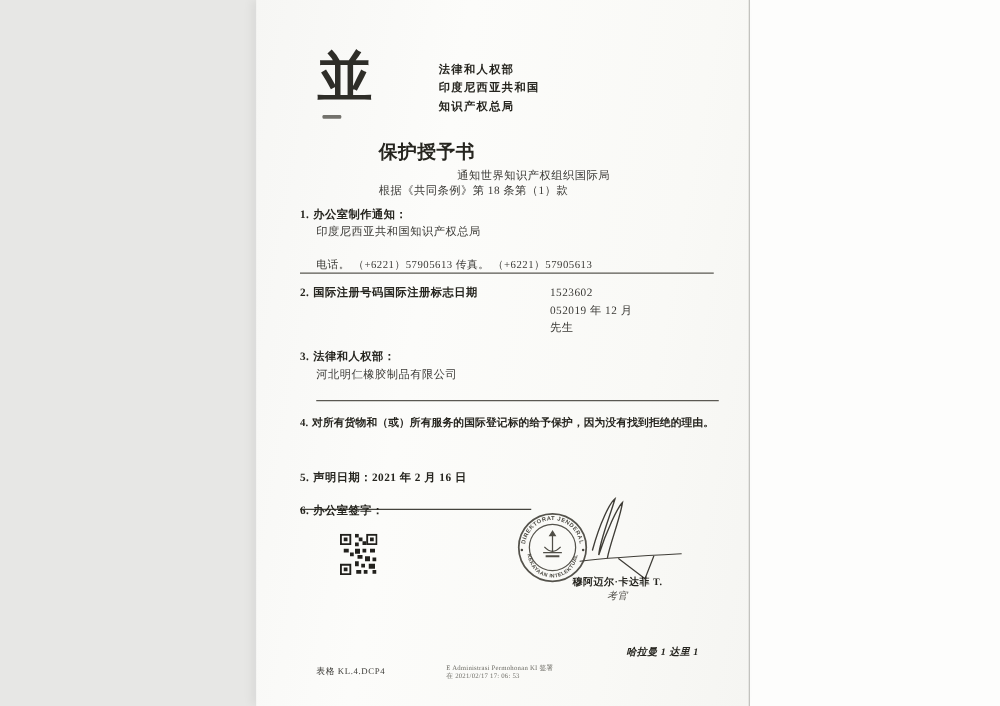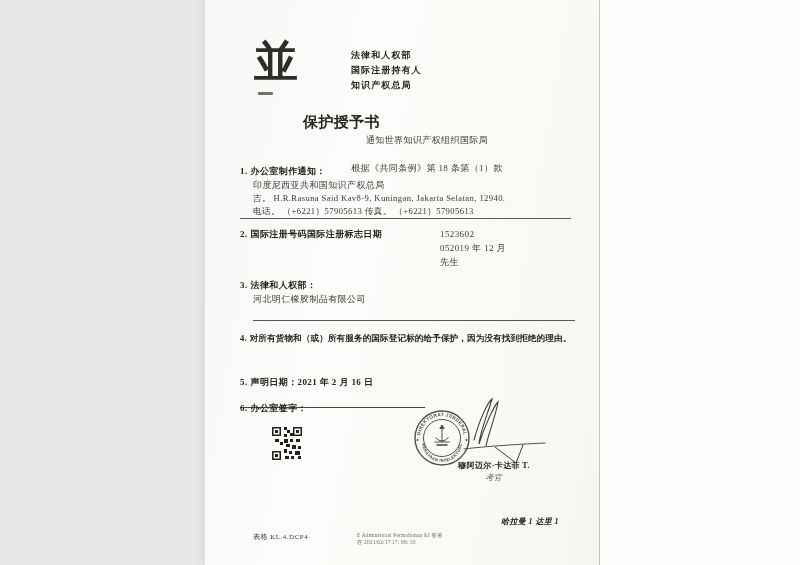--- a/index.html
+++ b/index.html
@@ -31,32 +31,31 @@
 
 <div class="right-bg"></div>
 
 <div class="page">
 
   <div class="logo">並</div>
   <div class="logo-caption"></div>
 
   <div class="t b ministry" style="left:98px;top:48px;letter-spacing:1.1px;">
     <div>法律和人权部</div>
-    <div>国际注册持有人</div>
+    <div>印度尼西亚共和国</div>
     <div>知识产权总局</div>
   </div>
 
   <div class="t b" style="left:98px;top:117px;font-size:15px;">保护授予书</div>
 
   <div class="t" style="left:98px;top:135px;width:248px;text-align:center;">通知世界知识产权组织国际局</div>
-  <div class="t" style="left:98px;top:147px;width:248px;text-align:center;margin-top:16px;">根据《共同条例》第 18 条第（1）款</div>
+  <div class="t" style="left:98px;top:147px;width:248px;text-align:left;">根据《共同条例》第 18 条第（1）款</div>
 
   <div class="t b" style="left:35px;top:166px;"><span class="num">1.</span><span>办公室制作通知：</span></div>
   <div class="t" style="left:48px;top:180px;text-align:right;">印度尼西亚共和国知识产权总局</div>
-  <div class="t" style="left:48px;top:193px;font-size:8.6px;">吉。 H.R.Rasuna Said Kav8-9, Kuningan, Jakarta Selatan, 12940.</div>
   <div class="t" style="left:48px;top:206px;font-size:8.6px;">电话。 （+6221）57905613 传真。 （+6221）57905613</div>
   <div class="rule" style="left:35px;top:218px;width:331px;"></div>
 
   <div class="t b" style="left:35px;top:229px;"><span class="num">2.</span><span>国际注册号码国际注册标志日期</span></div>
   <div class="t" style="left:235px;top:229px;">1523602</div>
   <div class="t" style="left:235px;top:243px;">052019 年 12 月</div>
   <div class="t" style="left:235px;top:257px;">先生</div>
 
   <div class="t b" style="left:35px;top:280px;"><span class="num">3.</span><span>法律和人权部：</span></div>
   <div class="t" style="left:48px;top:294px;">河北明仁橡胶制品有限公司</div>

